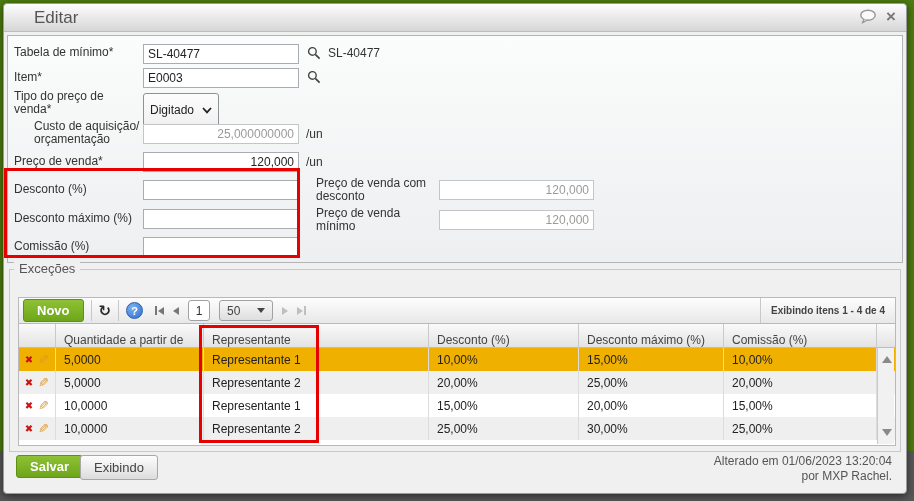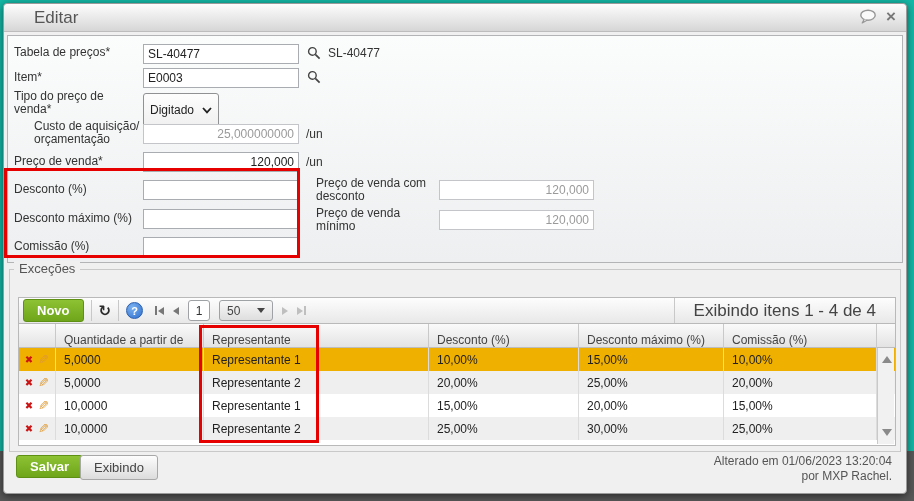--- a/index.html
+++ b/index.html
@@ -1,18 +1,18 @@
 <!DOCTYPE html>
 <html><head>
 <meta charset="utf-8">
 <style>
   * { margin:0; padding:0; box-sizing:border-box; }
   html,body { width:914px; height:501px; overflow:hidden; }
   body { font-family:"Liberation Sans","DejaVu Sans",sans-serif; background:#585858; }
-  #screen { position:relative; width:914px; height:451px; background:#14b8a6; }
+  #screen { position:relative; width:914px; height:451px; background:#4d7c0f; }
 
   
   .modal { position:absolute; left:3px; top:3px; width:904px; height:491px;
            background:#f0f0f1; border:1px solid #9a9a9a; border-radius:4px;
            box-shadow:0 2px 8px rgba(0,0,0,.55); overflow:hidden; }
   .titlebar { position:absolute; left:0; top:0; width:100%; height:28px;
               background:linear-gradient(#fdfdfd,#d6d6d6); border-bottom:1px solid #bdbdbd;
               border-radius:4px 4px 0 0; }
   .title { position:absolute; left:30px; top:4px; font-size:17px; color:#555; }
   .tb-icons { position:absolute; right:10px; top:5px; display:flex; align-items:center; gap:8px; }
@@ -59,21 +59,21 @@
   .pbar.d { background:#777; } .pbar.g { background:#bfbfbf; }
   .pg-btn { display:flex; align-items:center; gap:1px; cursor:pointer; }
   .page-box { width:22px; height:21px; background:#fff; border:1px solid #9fa2a5; border-radius:3px;
               font-size:12px; color:#333; display:flex; align-items:center; justify-content:center; }
   .size-dd { width:54px; height:21px; border:1px solid #9fa2a5; border-radius:3px; cursor:pointer;
              background:linear-gradient(#f8f8f8,#dedede); display:flex; align-items:center;
              justify-content:space-between; padding:0 7px; font-size:12px; color:#444; }
   .dd-tri { width:0; height:0; border-left:4px solid transparent; border-right:4px solid transparent;
             border-top:5px solid #444; }
   .tb-status { margin-left:auto; height:100%; border-left:1px solid #c8c8c8; display:flex;
-               align-items:center; padding:0 19px; font-size:17px; color:#444; }
+               align-items:center; padding:0 10px; font-size:10px; color:#444;font-weight:bold; }
 
   
   .grid { position:absolute; left:14px; top:320px; width:878px; height:122px;
           border:1px solid #b9b9b9; border-top:none; background:#fff; font-size:12px; }
   .g-head { display:flex; height:24px; background:linear-gradient(#fafafa,#e3e3e3);
             border-bottom:1px solid #bdbdbd; color:#444; }
   .g-head .gc { display:flex; align-items:center; padding:16px 8px; border-right:1px solid #c9c9c9; }
   .g-row { display:flex; height:23px; color:#222; }
   .g-row .gc { display:flex; align-items:center; padding:0 8px; border-right:1px solid #dcdcdc; }
   .g-row.odd { background:#efefef; }
@@ -120,21 +120,21 @@
             <ellipse cx="10" cy="6.2" rx="7.2" ry="5" fill="#fafafa" stroke="#979797" stroke-width="1.4"></ellipse>
             <path d="M6.2 10.4 L4.2 14 L9.4 11" fill="#fafafa" stroke="#979797" stroke-width="1.2" stroke-linejoin="round"></path>
           </svg>
         </span>
         <span class="close-x">×</span>
       </span>
     </div>
 
     <div class="form-panel">
 
-      <span class="flabel" style="top:10px;">Tabela de preços*</span>
+      <span class="flabel" style="top:10px;">Tabela de mínimo*</span>
       <input class="tin" style="left: 135px; top: 8px; width: 156px;" value="SL-40477">
       <span class="lookup" style="left:299px; top:10px;">
         <span style="cursor:pointer;">
           <svg width="14" height="14" viewBox="0 0 14 14">
               <circle cx="5.4" cy="5.4" r="3.8" fill="none" stroke="#444" stroke-width="1.4"></circle>
               <line x1="8.3" y1="8.3" x2="12.6" y2="12.6" stroke="#444" stroke-width="1.7"></line>
             </svg>
         </span>
         <span>SL-40477</span>
       </span>

